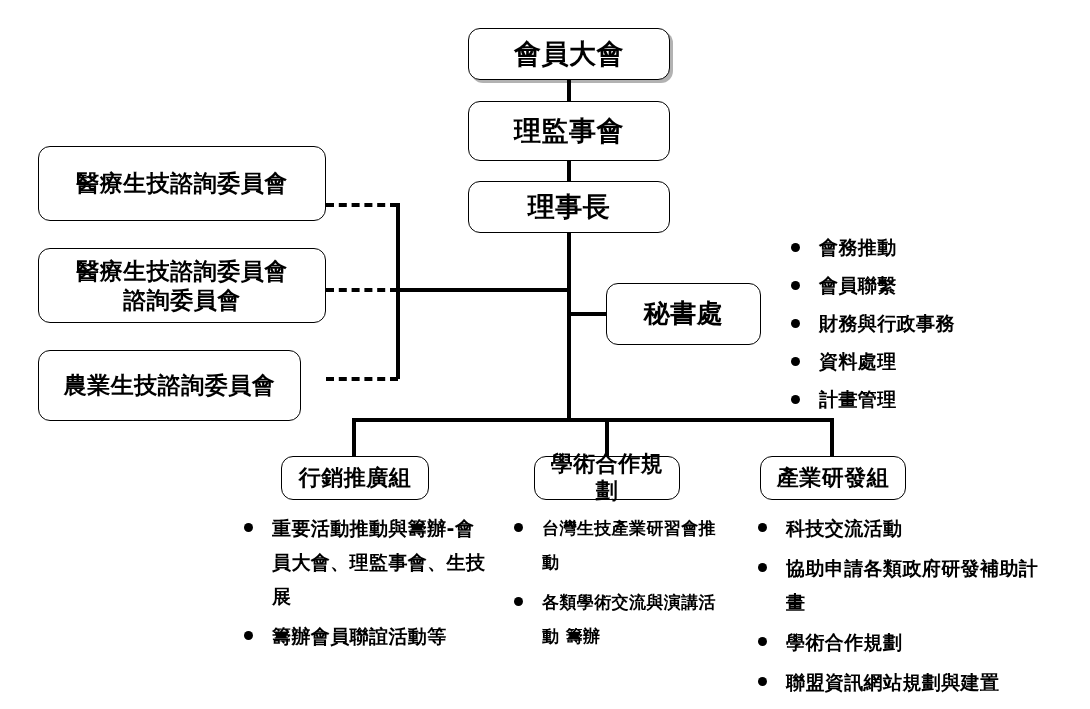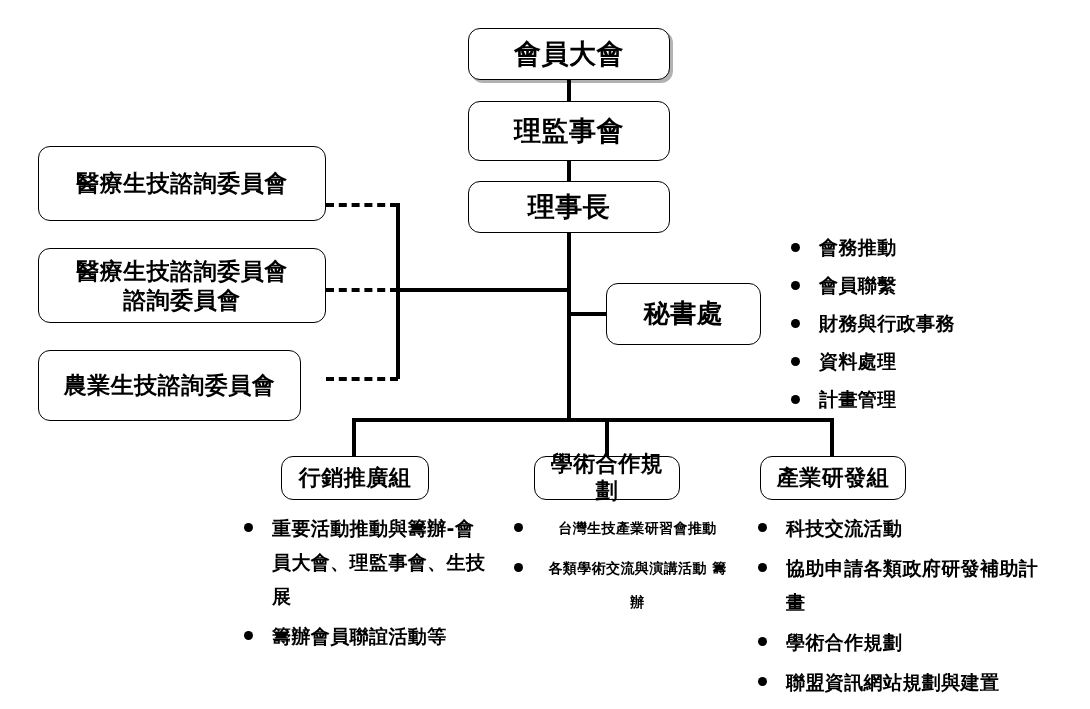--- a/index.html
+++ b/index.html
@@ -135,22 +135,21 @@
   .bl-dept1 {
     left: 238px;
     top: 511px;
     width: 255px;
     font-size: 19px;
   }
   .bl-dept2 {
     left: 508px;
     top: 511px;
     width: 225px;
-    font-size: 14px;
-    text-align: center;
+    font-size: 17px;
   }
   .bl-dept3 {
     left: 752px;
     top: 511px;
     width: 300px;
     font-size: 19px;
   }
   .bl-dept1 li, .bl-dept2 li, .bl-dept3 li {
     margin-bottom: 6px;
     line-height: 34px;

